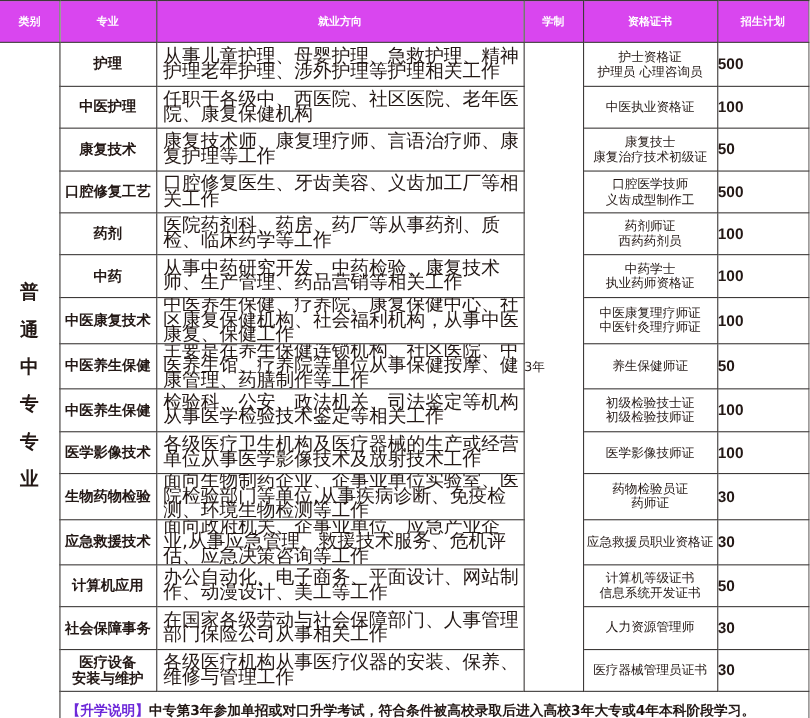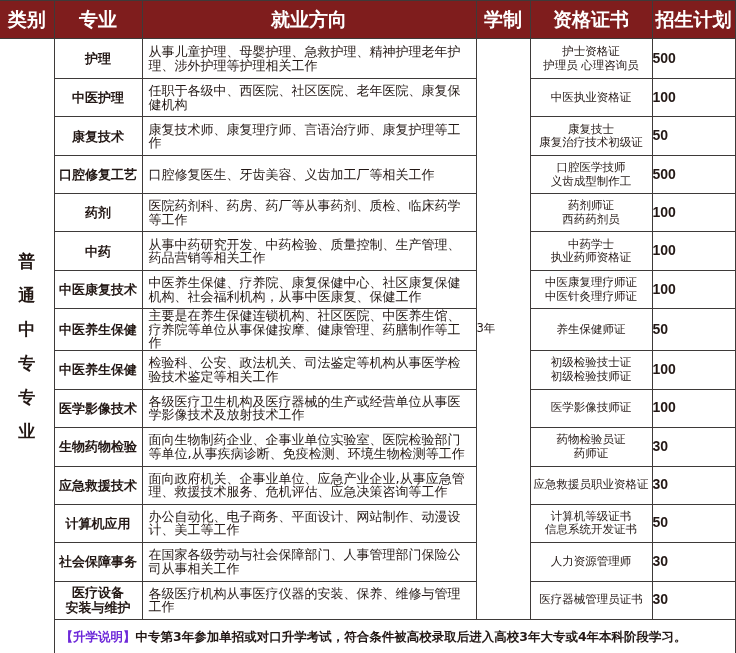--- a/index.html
+++ b/index.html
@@ -1,22 +1,22 @@
 <!DOCTYPE html>
 <html><head>
 <meta charset="utf-8">
 <style>
   html, body { margin:0; padding:0; background:#ffffff; }
   body { width:736px; height:653px; overflow:hidden; position:relative; font-family:"DejaVu Sans", "Liberation Sans", sans-serif; color:#231815; }
   table.grid { position:absolute; left:0; top:0; border-collapse:collapse; table-layout:fixed; width:735px; }
   table.grid td, table.grid th { border:1.5px solid #3e3a39; padding:0; overflow:hidden; }
-  th { background:#7f1d1d; color:#ffffff; font-weight:bold; font-size:19px; height:37px; text-align:center; }
+  th { background:#d946ef; color:#ffffff; font-weight:bold; font-size:10px; height:37px; text-align:center; }
   td { font-size:11.5px; line-height:13.5px; height:37px; }
   td.major { font-weight:bold; font-size:13px; text-align:center; line-height:15px;margin-top:28px; }
-  td.desc { text-align:left; padding-left:6px !important; padding-right:4px !important; font-size:13px; }
+  td.desc { text-align:left; padding-left:6px !important; padding-right:4px !important; font-size:17px; }
   td.cert { text-align:center; font-size:11.5px; line-height:13.5px; }
   td.quota { font-size:14px; font-weight:bold; font-family:"Liberation Sans", sans-serif; }
   td.duration { text-align:left; font-size:11.5px; }
   td.category { text-align:center; vertical-align:middle; font-weight:bold; font-size:17px; border-bottom:none; }
   .cat-text { display:inline-block; width:20px; line-height:34px; }
   td.note { font-size:12.5px; font-weight:bold; padding-left:6px !important; text-align:left; height:34px; border-right:1.5px solid #3e3a39; }
   .note-tag { color:#6d28d9; }
   table.grid th.h0 { border-left:none; }
 </style>
 </head>
@@ -98,21 +98,21 @@
       <td class="desc">医院药剂科、药房、药厂等从事药剂、质检、临床药学等工作</td>
       <td class="cert">
           <div>药剂师证</div>
           <div>西药药剂员</div>
         </td>
       <td class="quota">100</td>
     </tr>
 
     <tr style="height:39px">
       <td class="major">中药</td>
-      <td class="desc">从事中药研究开发、中药检验、质量控制、生产管理、药品营销等相关工作</td>
+      <td class="desc">从事中药研究开发、中药检验、康复技术师、生产管理、药品营销等相关工作</td>
       <td class="cert">
           <div>中药学士</div>
           <div>执业药师资格证</div>
         </td>
       <td class="quota">100</td>
     </tr>
 
     <tr style="height:23px">
       <td class="major">中医康复技术</td>
       <td class="desc">中医养生保健、疗养院、康复保健中心、社区康复保健机构、社会福利机构，从事中医康复、保健工作</td>

